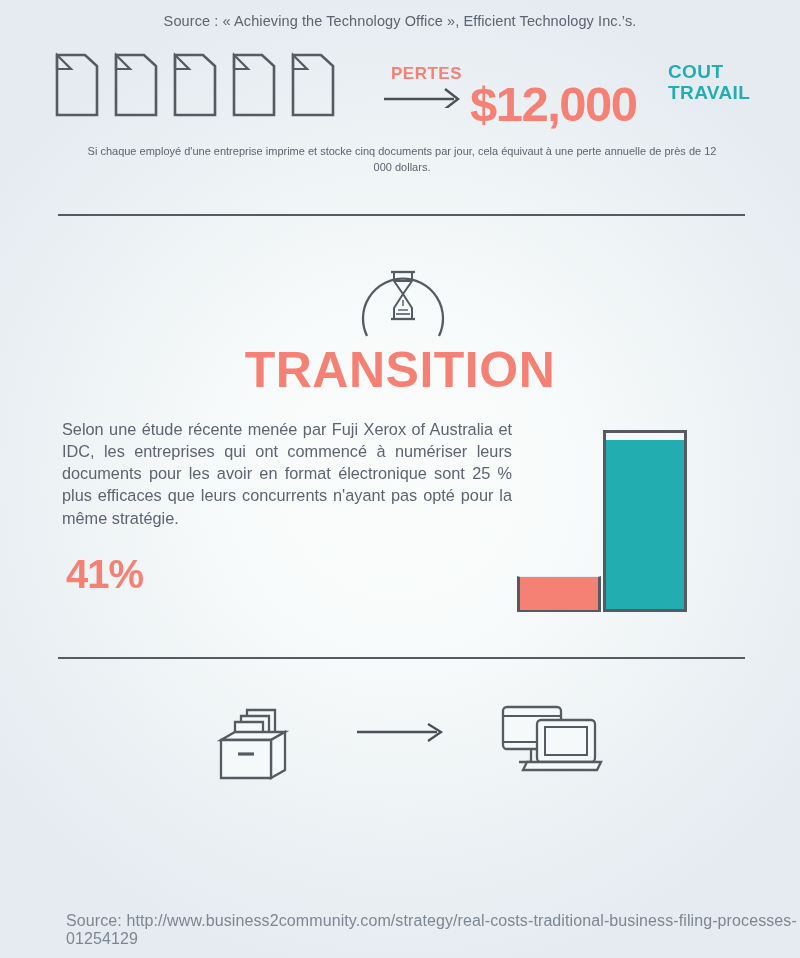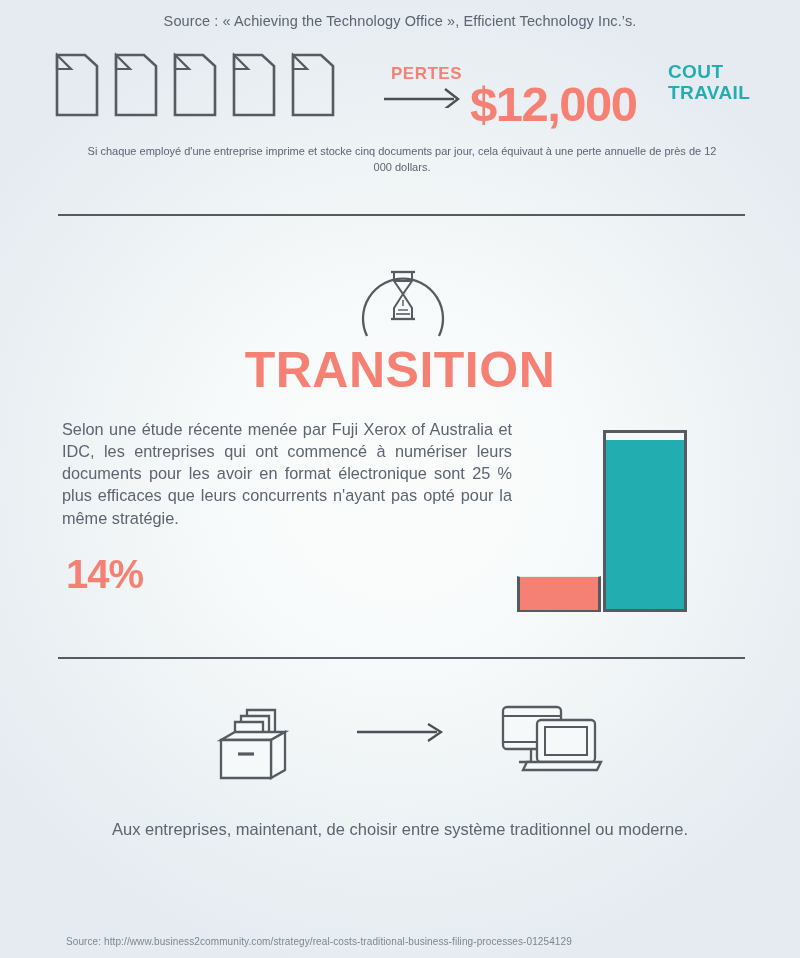--- a/index.html
+++ b/index.html
@@ -248,23 +248,23 @@
     top: 820px;
     left: 0;
     width: 800px;
     text-align: center;
     font-size: 16.5px;
     color: #5b6470;
   }
 
   .footer-source {
     position: absolute;
-    top: 936px;
+    top: 912px;
     left: 66px;
-    font-size: 10px;
+    font-size: 16px;
     color: #7c8794;
     letter-spacing: 0.1px;
   }
 </style>
 </head>
 <body>
 
 <div id="infographic">
 
   <div class="source-heading">Source : « Achieving the Technology Office », Efficient Technology Inc.’s.</div>
@@ -324,21 +324,21 @@
       <line x1="51" y1="60" x2="61" y2="60" stroke="#555b60" stroke-width="1.4"></line>
       <line x1="56" y1="50" x2="56" y2="56" stroke="#555b60" stroke-width="1.4"></line>
     </svg>
   </div>
 
   <div class="transition-title">TRANSITION</div>
 
   <div class="study-text">Selon une étude récente menée par Fuji Xerox of Australia et IDC, les entreprises qui ont commencé à numériser leurs documents pour les avoir en format électronique sont 25 % plus efficaces que leurs concurrents n'ayant pas opté pour la même stratégie.</div>
 
   <div class="stat-row">
-    <div class="stat-number">14%</div>
+    <div class="stat-number">41%</div>
   </div>
 
   <div class="bars">
     <div class="bar bar-small"></div>
     <div class="bar bar-large"></div>
   </div>
 
   <div class="divider d2"></div>
 
   <div class="bottom-icons">
@@ -366,17 +366,16 @@
         <line x1="6" y1="12" x2="64" y2="12" stroke="#555b60" stroke-width="2"></line>
         <line x1="6" y1="38" x2="64" y2="38" stroke="#555b60" stroke-width="2"></line>
         <path d="M34 45 V58 H22" fill="none" stroke="#555b60" stroke-width="2.3"></path>
         <rect x="40" y="16" width="58" height="42" rx="4" fill="#f6f9fa" stroke="#555b60" stroke-width="2.3"></rect>
         <rect x="48" y="23" width="42" height="28" fill="none" stroke="#555b60" stroke-width="2"></rect>
         <path d="M30 58 H104 L100 66 H26 Z" fill="#f6f9fa" stroke="#555b60" stroke-width="2.3"></path>
       </svg>
     </div>
   </div>
 
-  <div class="caption-2">Aux entreprises, maintenant, de choisir entre système traditionnel ou moderne.</div>
 
   <div class="footer-source">Source: http://www.business2community.com/strategy/real-costs-traditional-business-filing-processes-01254129</div>
 
 </div>
 
 </body></html>

